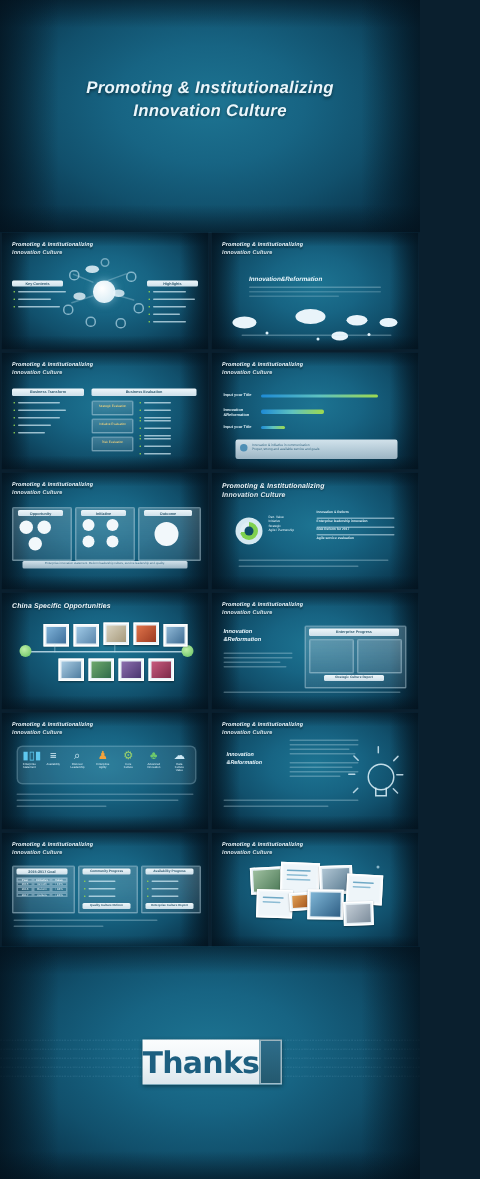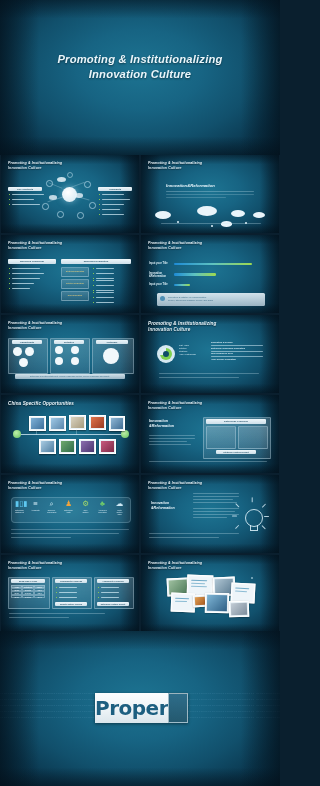--- a/index.html
+++ b/index.html
@@ -577,19 +577,19 @@
   </div>
 
   <div class="thanks bg">
     <div class="binrow" style="top:62px;">01001100101100101101001011001011010010110010110100101100101101001011 01001100101100101101001011001011010010110010110100101100101101001011 01001100101100101101001011001011010010110010110100101100101101001011 01001100101100101101001011001011010010110010110100101100101101001011 01001100101100101101001011001011010010110010110100101100101101001011 01001100101100101101001011001011010010110010110100101100101101001011 </div>
     <div class="binrow" style="top:68px;">01001100101100101101001011001011010010110010110100101100101101001011 01001100101100101101001011001011010010110010110100101100101101001011 01001100101100101101001011001011010010110010110100101100101101001011 01001100101100101101001011001011010010110010110100101100101101001011 01001100101100101101001011001011010010110010110100101100101101001011 01001100101100101101001011001011010010110010110100101100101101001011 </div>
     <div class="binrow" style="top:74px;">01001100101100101101001011001011010010110010110100101100101101001011 01001100101100101101001011001011010010110010110100101100101101001011 01001100101100101101001011001011010010110010110100101100101101001011 01001100101100101101001011001011010010110010110100101100101101001011 01001100101100101101001011001011010010110010110100101100101101001011 01001100101100101101001011001011010010110010110100101100101101001011 </div>
     <div class="binrow" style="top:80px;">01001100101100101101001011001011010010110010110100101100101101001011 01001100101100101101001011001011010010110010110100101100101101001011 01001100101100101101001011001011010010110010110100101100101101001011 01001100101100101101001011001011010010110010110100101100101101001011 01001100101100101101001011001011010010110010110100101100101101001011 01001100101100101101001011001011010010110010110100101100101101001011 </div>
     <div class="binrow" style="top:86px;">01001100101100101101001011001011010010110010110100101100101101001011 01001100101100101101001011001011010010110010110100101100101101001011 01001100101100101101001011001011010010110010110100101100101101001011 01001100101100101101001011001011010010110010110100101100101101001011 01001100101100101101001011001011010010110010110100101100101101001011 01001100101100101101001011001011010010110010110100101100101101001011 </div>
     <div class="thanksbox">
       <div class="tleft">
-        <span class="thanksword">Proper</span>
+        <span class="thanksword">Thanks</span>
       </div>
       <div class="tright"></div>
     </div>
   </div>
 
 </div>
 
 </body></html>

